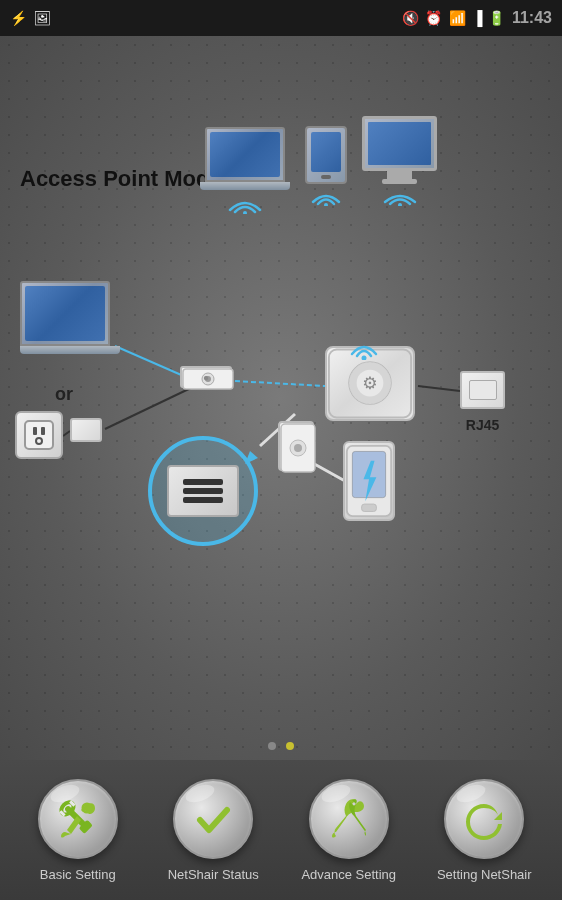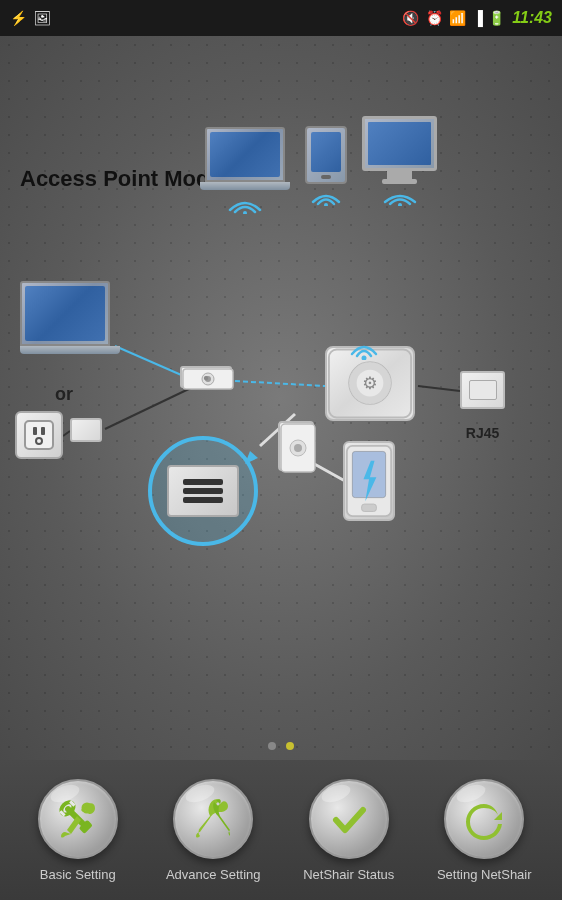--- a/index.html
+++ b/index.html
@@ -334,21 +334,21 @@
       height: 20px;
       background: #e8e8e8;
       border: 1px solid #aaa;
       border-radius: 2px;
     }
 
     .rj45-label {
       font-size: 14px;
       font-weight: bold;
       color: #222;
-      margin-top: 16px;
+      margin-top: 8px;
     }
 
     
     .usb-circle-highlight {
       position: absolute;
       top: 400px;
       left: 148px;
       width: 110px;
       height: 110px;
       border-radius: 50%;
@@ -532,21 +532,21 @@
   <div class="status-left">
     <span class="status-icon">⚡</span>
     <span class="status-icon">🖼</span>
   </div>
   <div class="status-right">
     <span class="status-icon">🔇</span>
     <span class="status-icon">⏰</span>
     <span class="status-icon" style="color:#4ab8e8;">📶</span>
     <span class="status-icon">▐</span>
     <span class="status-icon" style="color:#90ee90;">🔋</span>
-    <span style="color:#84cc16;font-size:16px;font-weight:bold;font-style:italic;">11:43</span>
+    <span style="color:#a3a3a3;font-size:16px;font-weight:bold;">11:43</span>
   </div>
 </div>
 
 <div id="main-content">
 
   <svg class="connection-lines" viewBox="0 0 562 724">
 
     <line x1="115" y1="310" x2="195" y2="345" stroke="#4ab8e8" stroke-width="2"></line>
 
     <line x1="63" y1="400" x2="70" y2="395" stroke="#333" stroke-width="2"></line>
@@ -723,36 +723,36 @@
         <path d="M28,8 C32,4 38,4 38,10 C38,14 35,16 32,16 L28,12 Z" fill="#90c030"></path>
         <path d="M24,12 L30,6 L32,8 L26,14 Z" fill="#90c030"></path>
         <circle cx="30" cy="10" r="4" fill="none" stroke="#90c030" stroke-width="3"></circle>
       </svg>
     </div>
     <div class="nav-label">Basic Setting</div>
   </div>
 
   <div class="nav-item">
     <div class="nav-button">
+      <svg class="check-svg" viewBox="0 0 42 42">
+        <path d="M8,22 L17,32 L35,12" fill="none" stroke="#90c030" stroke-width="6" stroke-linecap="round" stroke-linejoin="round"></path>
+      </svg>
+    </div>
+    <div class="nav-label">NetShair Status</div>
+  </div>
+
+  <div class="nav-item">
+    <div class="nav-button">
       <svg class="wrench-svg" viewBox="0 0 42 42">
 
         <path d="M8,38 C6,40 4,40 4,38 C4,36 6,34 8,34 L18,20 C20,16 24,14 28,14 C32,14 36,12 36,8 C36,4 32,2 30,4 L26,8 L24,6 L28,2 C24,0 20,2 18,6 C16,10 16,14 18,18 L8,30 C6,32 6,36 8,38 Z" fill="#90c030"></path>
         <path d="M38,38 C40,40 40,40 38,38 C36,36 36,34 38,32 L28,18 C26,14 26,10 28,6 C30,2 28,0 24,2 L28,6 L26,8 L22,4 C20,8 22,14 26,18 L36,32 C38,34 38,36 38,38 Z" fill="#7ab520"></path>
       </svg>
     </div>
     <div class="nav-label">Advance Setting</div>
-  </div>
-
-  <div class="nav-item">
-    <div class="nav-button">
-      <svg class="check-svg" viewBox="0 0 42 42">
-        <path d="M8,22 L17,32 L35,12" fill="none" stroke="#90c030" stroke-width="6" stroke-linecap="round" stroke-linejoin="round"></path>
-      </svg>
-    </div>
-    <div class="nav-label">NetShair Status</div>
   </div>
 
   <div class="nav-item">
     <div class="nav-button">
       <svg class="refresh-svg" viewBox="0 0 42 42">
         <path d="M21,6 C28,6 34,11 35,18 L39,14 L39,22 L31,22 L35,18 C34,13 28,10 21,10 C13,10 7,16 7,24 C7,32 13,38 21,38 C28,38 34,33 35,26 L39,26 C38,35 30,42 21,42 C11,42 3,34 3,24 C3,14 11,6 21,6 Z" fill="#90c030"></path>
       </svg>
     </div>
     <div class="nav-label">Setting NetShair</div>
   </div>

